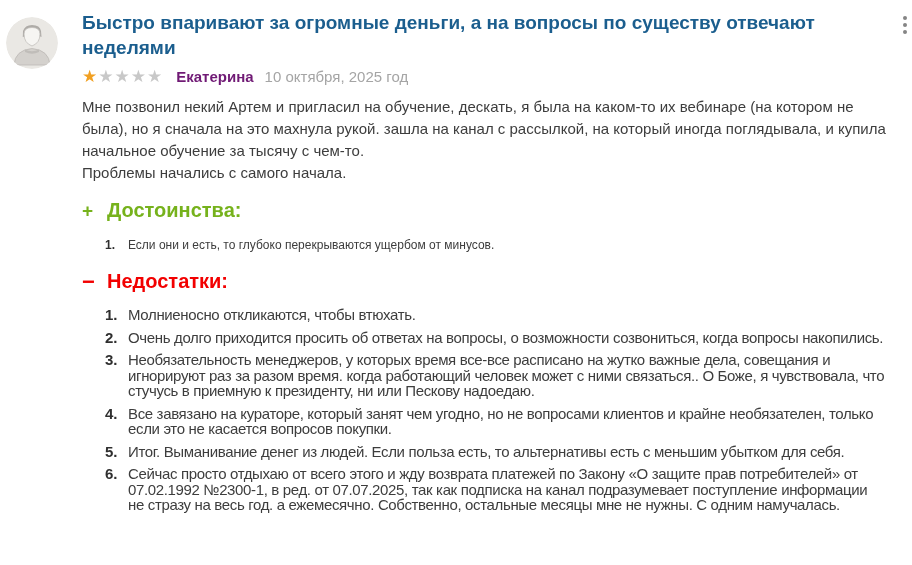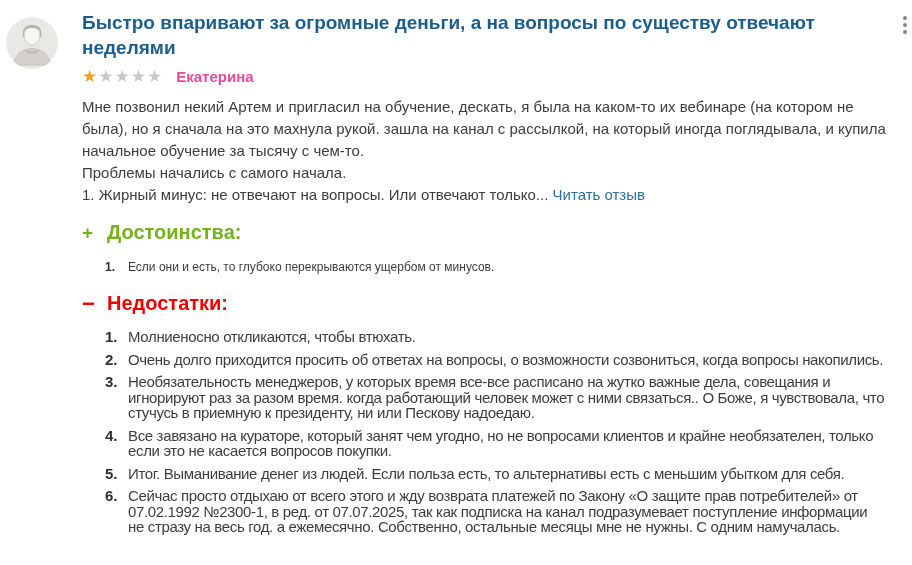--- a/index.html
+++ b/index.html
@@ -20,21 +20,21 @@
   .avatar{width:52px;height:52px;border-radius:50%;overflow:hidden;cursor:pointer;}
   .main-col{flex:1;padding-left:24px;padding-right:26px;}
   .title{
     font-size:19px;line-height:25px;font-weight:700;color:var(--title-blue);
     max-width:800px;cursor:pointer;
   }
   .meta-row{display:flex;align-items:center;margin-top:8px;}
   .stars{font-size:17px;line-height:17px;letter-spacing:1px;}
   .star{color:var(--star-gray);}
   .star.filled{color:var(--star-orange);}
-  .author{font-weight:700;color:#ec4899;font-size:15px;margin-left:13px;}
+  .author{font-weight:700;color:#701a75;font-size:15px;margin-left:13px;}
   .date{color:var(--muted);font-size:15px;margin-left:11px;}
   .body{margin-top:11px;font-size:15px;line-height:22px;max-width:812px;}
   .body p{margin:0;}
   .read-more{color:var(--link-blue);text-decoration:none;cursor:pointer;}
   .section-header{display:flex;align-items:center;margin-top:15px;cursor:pointer;}
   .toggle-icon{width:25px;font-weight:700;font-size:19px;line-height:18px;}
   .toggle-icon.plus{color:var(--pros-green);}
   .toggle-icon.minus{color:var(--cons-red);font-size:22px;}
   .section-label{font-weight:700;font-size:20px;}
   .pros-label{color:var(--pros-green);}
@@ -75,26 +75,26 @@
       </svg>
     </div>
   </div>
 
   <div class="main-col">
     <h1 class="title">Быстро впаривают за огромные деньги, а на вопросы по существу отвечают неделями</h1>
 
     <div class="meta-row">
       <span class="stars"><span class="star filled">★</span><span class="star">★</span><span class="star">★</span><span class="star">★</span><span class="star">★</span></span>
       <span class="author">Екатерина</span>
+      <span class="date">10 октября, 2025 год</span>
     </div>
 
     <div class="body">
       <p>Мне позвонил некий Артем и пригласил на обучение, дескать, я была на каком-то их вебинаре (на котором не была), но я сначала на это махнула рукой. зашла на канал с рассылкой, на который иногда поглядывала, и купила начальное обучение за тысячу с чем-то.</p>
       <p>Проблемы начались с самого начала.</p>
-      <p><span>1. Жирный минус: не отвечают на вопросы. Или отвечают только... </span><a class="read-more" href="#">Читать отзыв</a></p>
     </div>
 
     <div class="section-header">
       <span class="toggle-icon plus">+</span>
       <span class="section-label pros-label">Достоинства:</span>
     </div>
     <ol class="review-list pros-list">
 
         <li class="list-item"><span class="li-text">Если они и есть, то глубоко перекрываются ущербом от минусов.</span></li>
       </ol>

